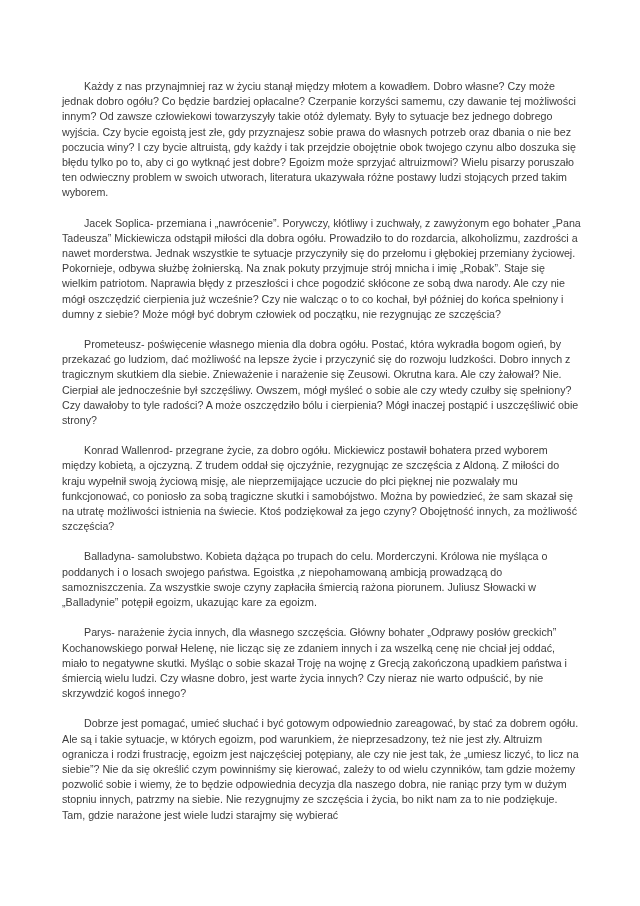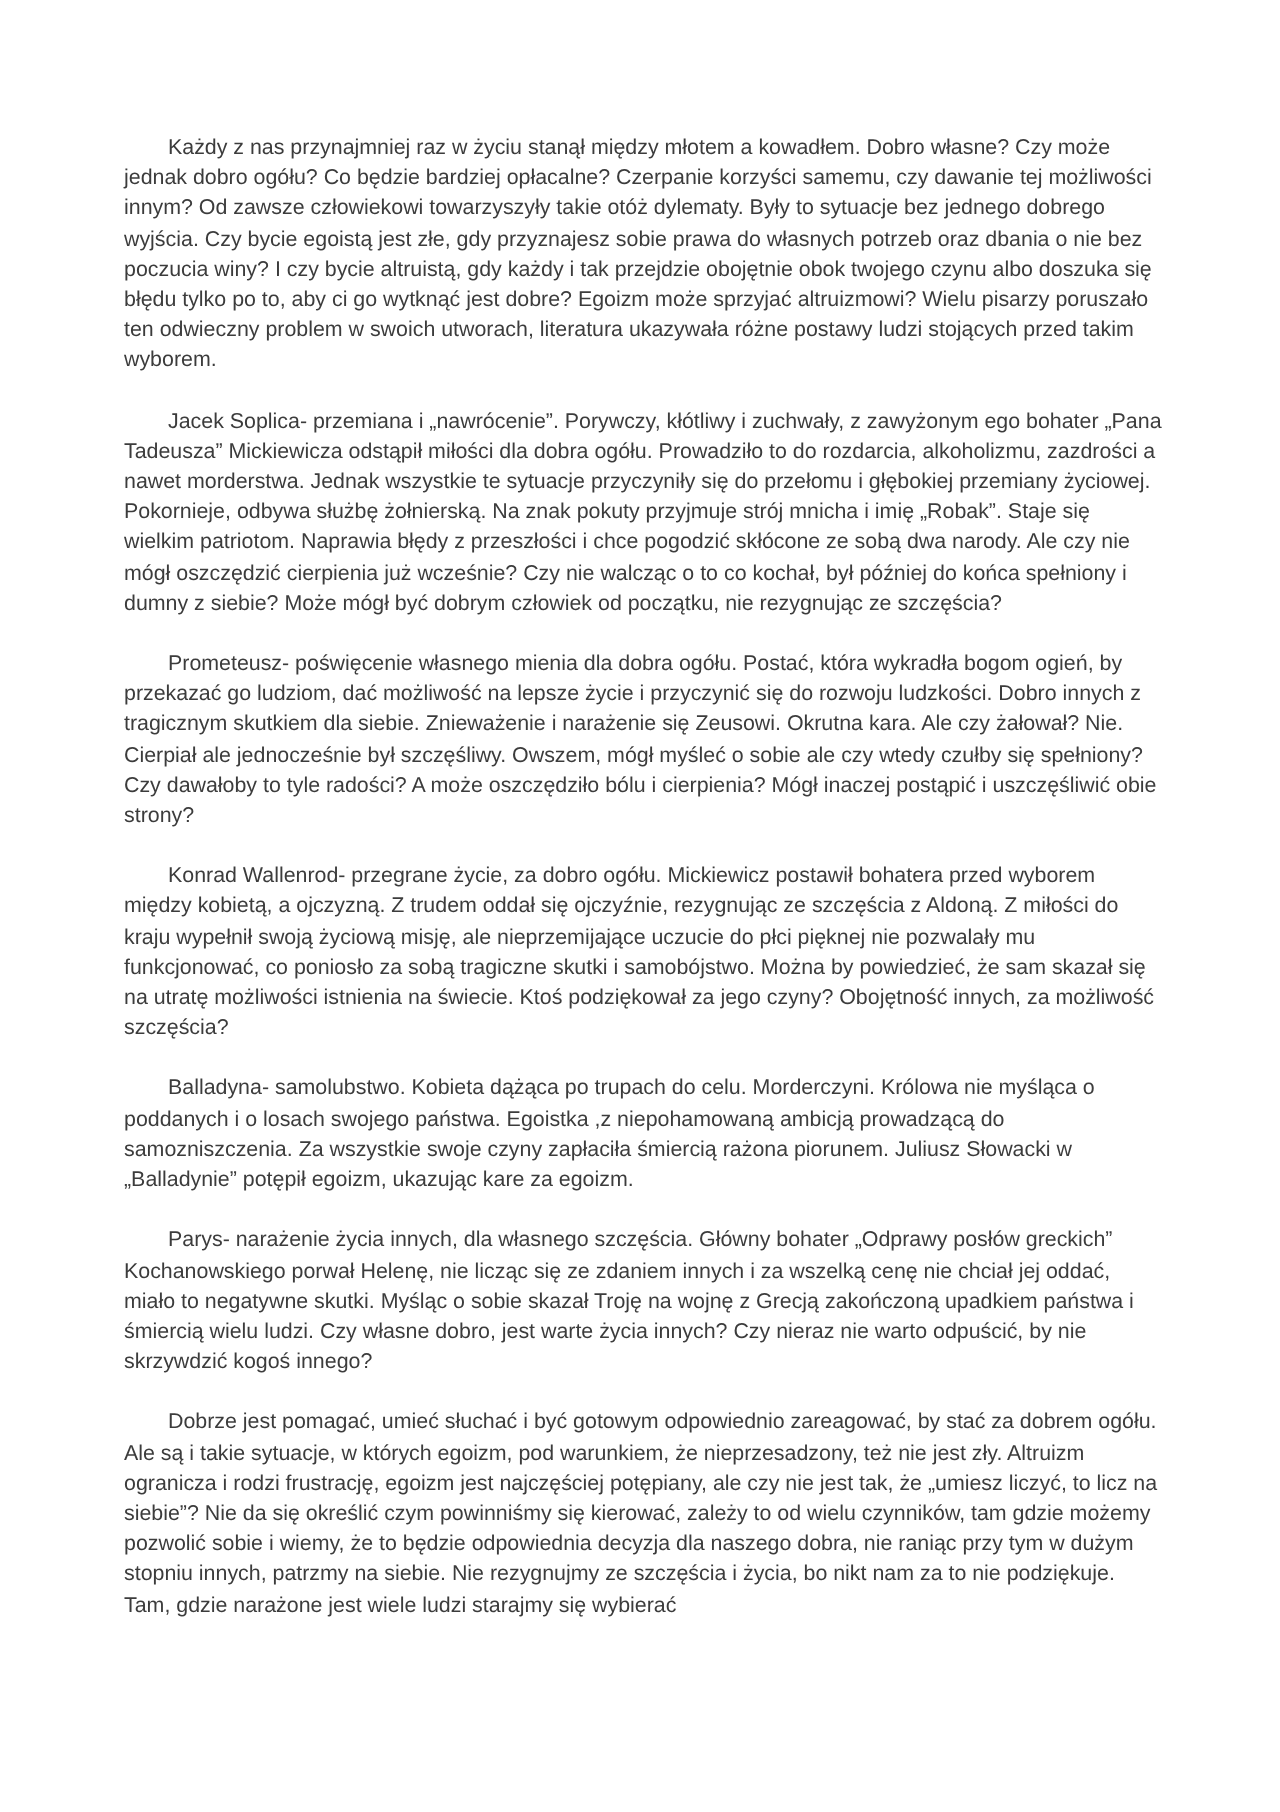--- a/index.html
+++ b/index.html
@@ -10,21 +10,21 @@
   .page {
     position: relative;
     width: 640px;
     height: 906px;
     background: #ffffff;
     overflow: hidden;
     box-sizing: border-box;
     padding: 67px 58px 0 62px;
   }
   .doc-body p {
-    margin: 0 0 15px 0;
+    margin: 12px 0 15px 0;
     text-indent: 22px;
     font-family: "Liberation Sans", "DejaVu Sans", sans-serif;
     font-size: 10.7px;
     line-height: 15.2px;
     color: #3c3c3c;
     text-align: left;
     letter-spacing: 0;
   }
 </style>
 </head>

